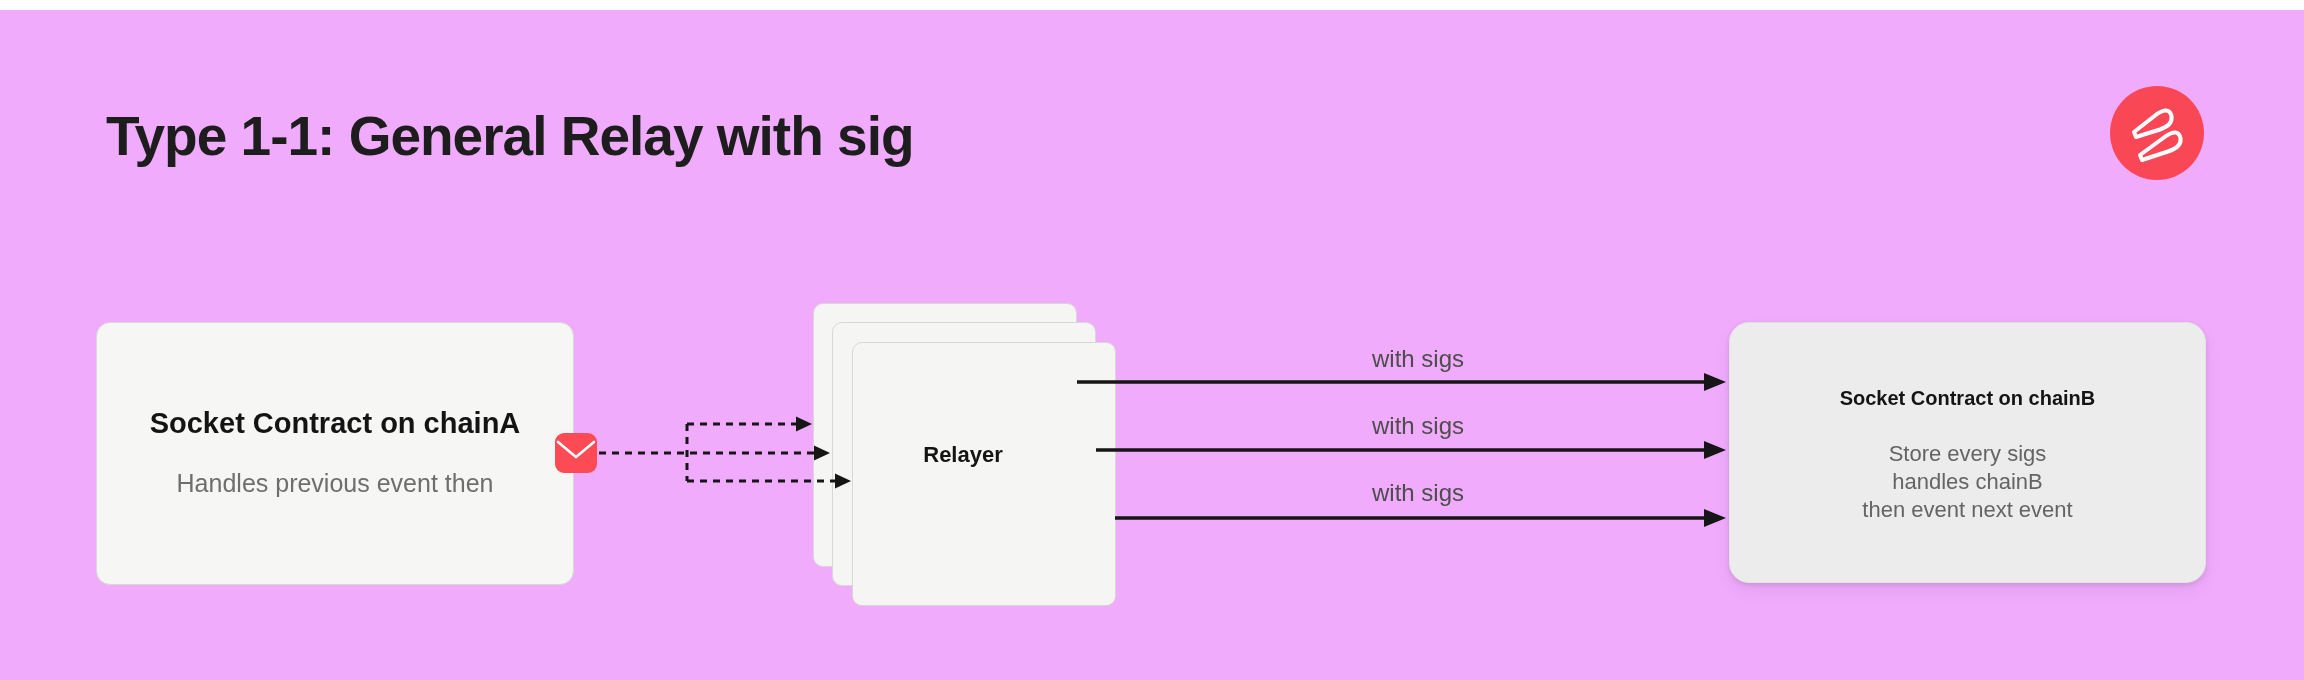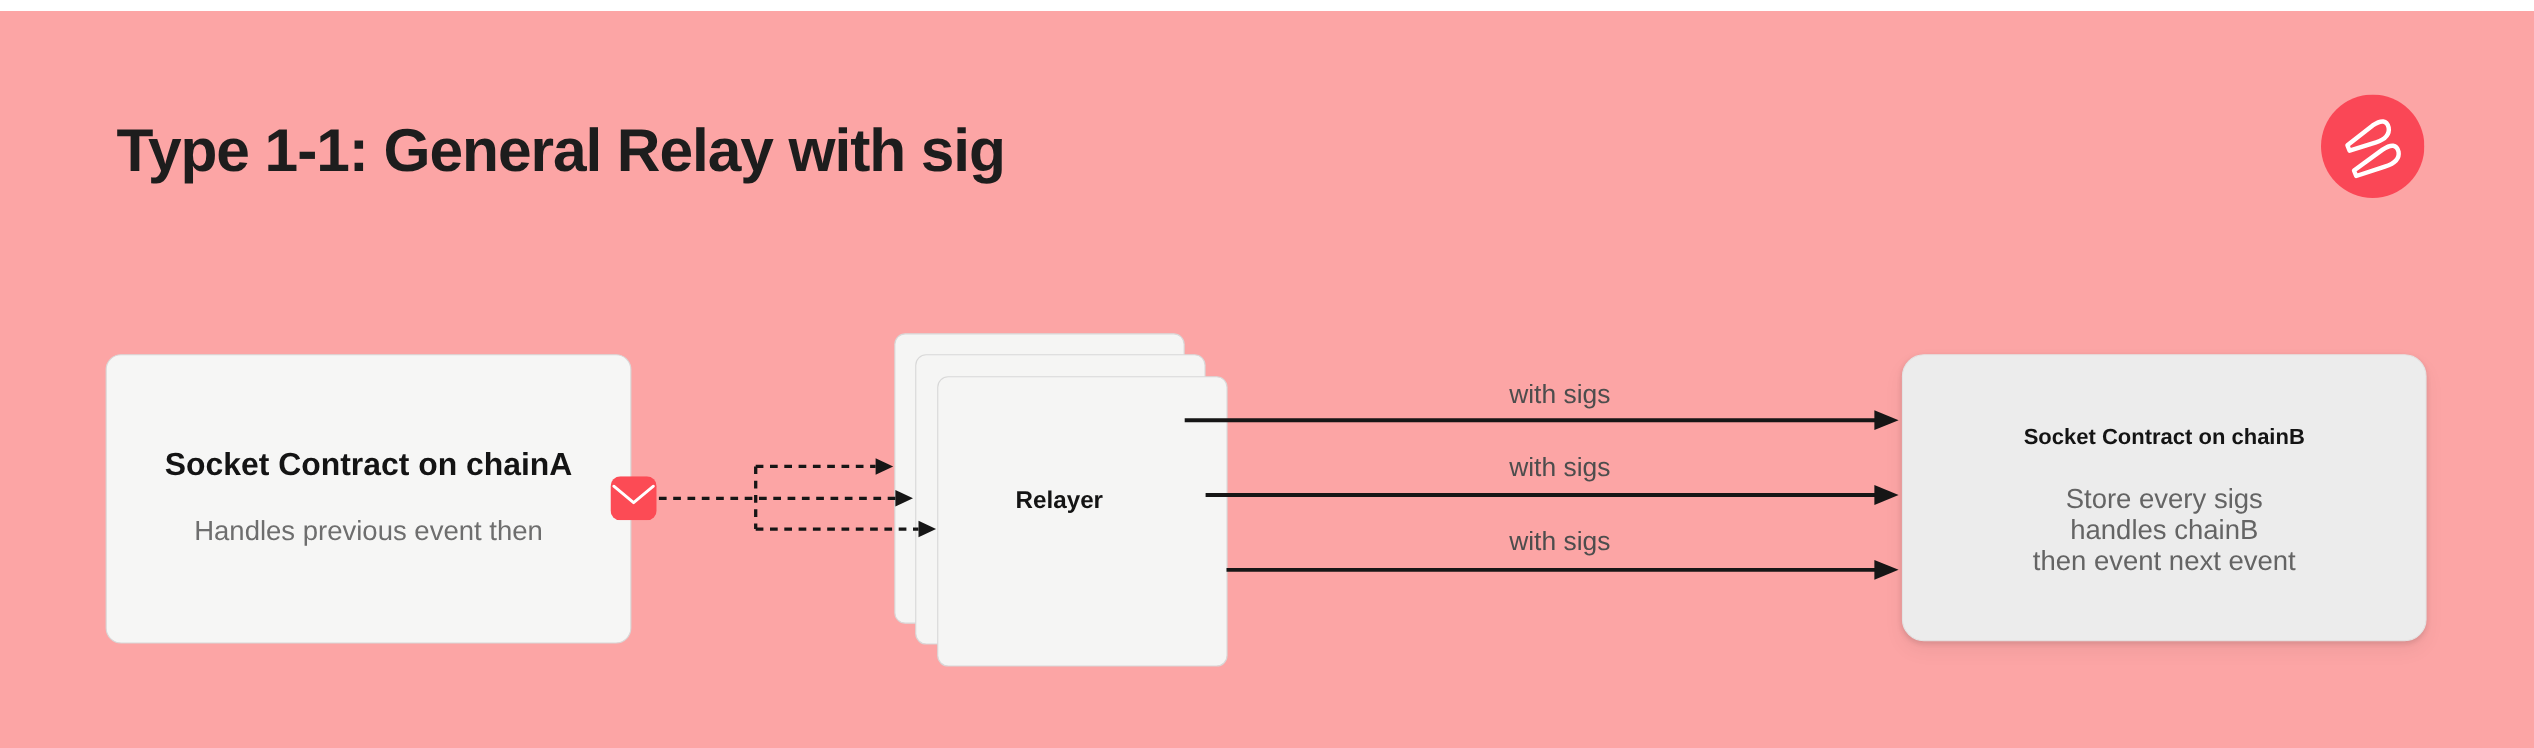--- a/index.html
+++ b/index.html
@@ -1,20 +1,20 @@
 <!DOCTYPE html>
 <html><head>
 <meta charset="utf-8">
 <style>
   html, body { margin: 0; padding: 0; background: #e8e8e8; }
   .canvas {
     position: relative;
     width: 2304px;
     height: 680px;
-    background: #fca5a5;
+    background: #f0abfc;
     overflow: hidden;
     font-family: "Liberation Sans", sans-serif;
     color: #1c1c1c;
   }
   .top-strip {
     position: absolute; top: 0; left: 0; width: 100%; height: 10px;
     background: #ffffff;
   }
   
   .page-title {
@@ -84,21 +84,21 @@
     border: 1px solid #e3e3e3;
     border-radius: 20px;
     box-shadow: 0 2px 5px rgba(0,0,0,0.10), 0 8px 18px rgba(0,0,0,0.05);
     z-index: 2;
   }
   .box-b .box-title {
     font-size: 20px; font-weight: bold; color: #141414;
     line-height: 32px; margin-bottom: 26px;
   }
   .box-b .box-lines {
-    font-size: 25px; line-height: 28px; color: #646464;
+    font-size: 22px; line-height: 28px; color: #646464;
   }
   
   .envelope {
     position: absolute;
     left: 555px; top: 433px;
     width: 42px; height: 40px;
     z-index: 6;
   }
   
   .arrows-svg {

